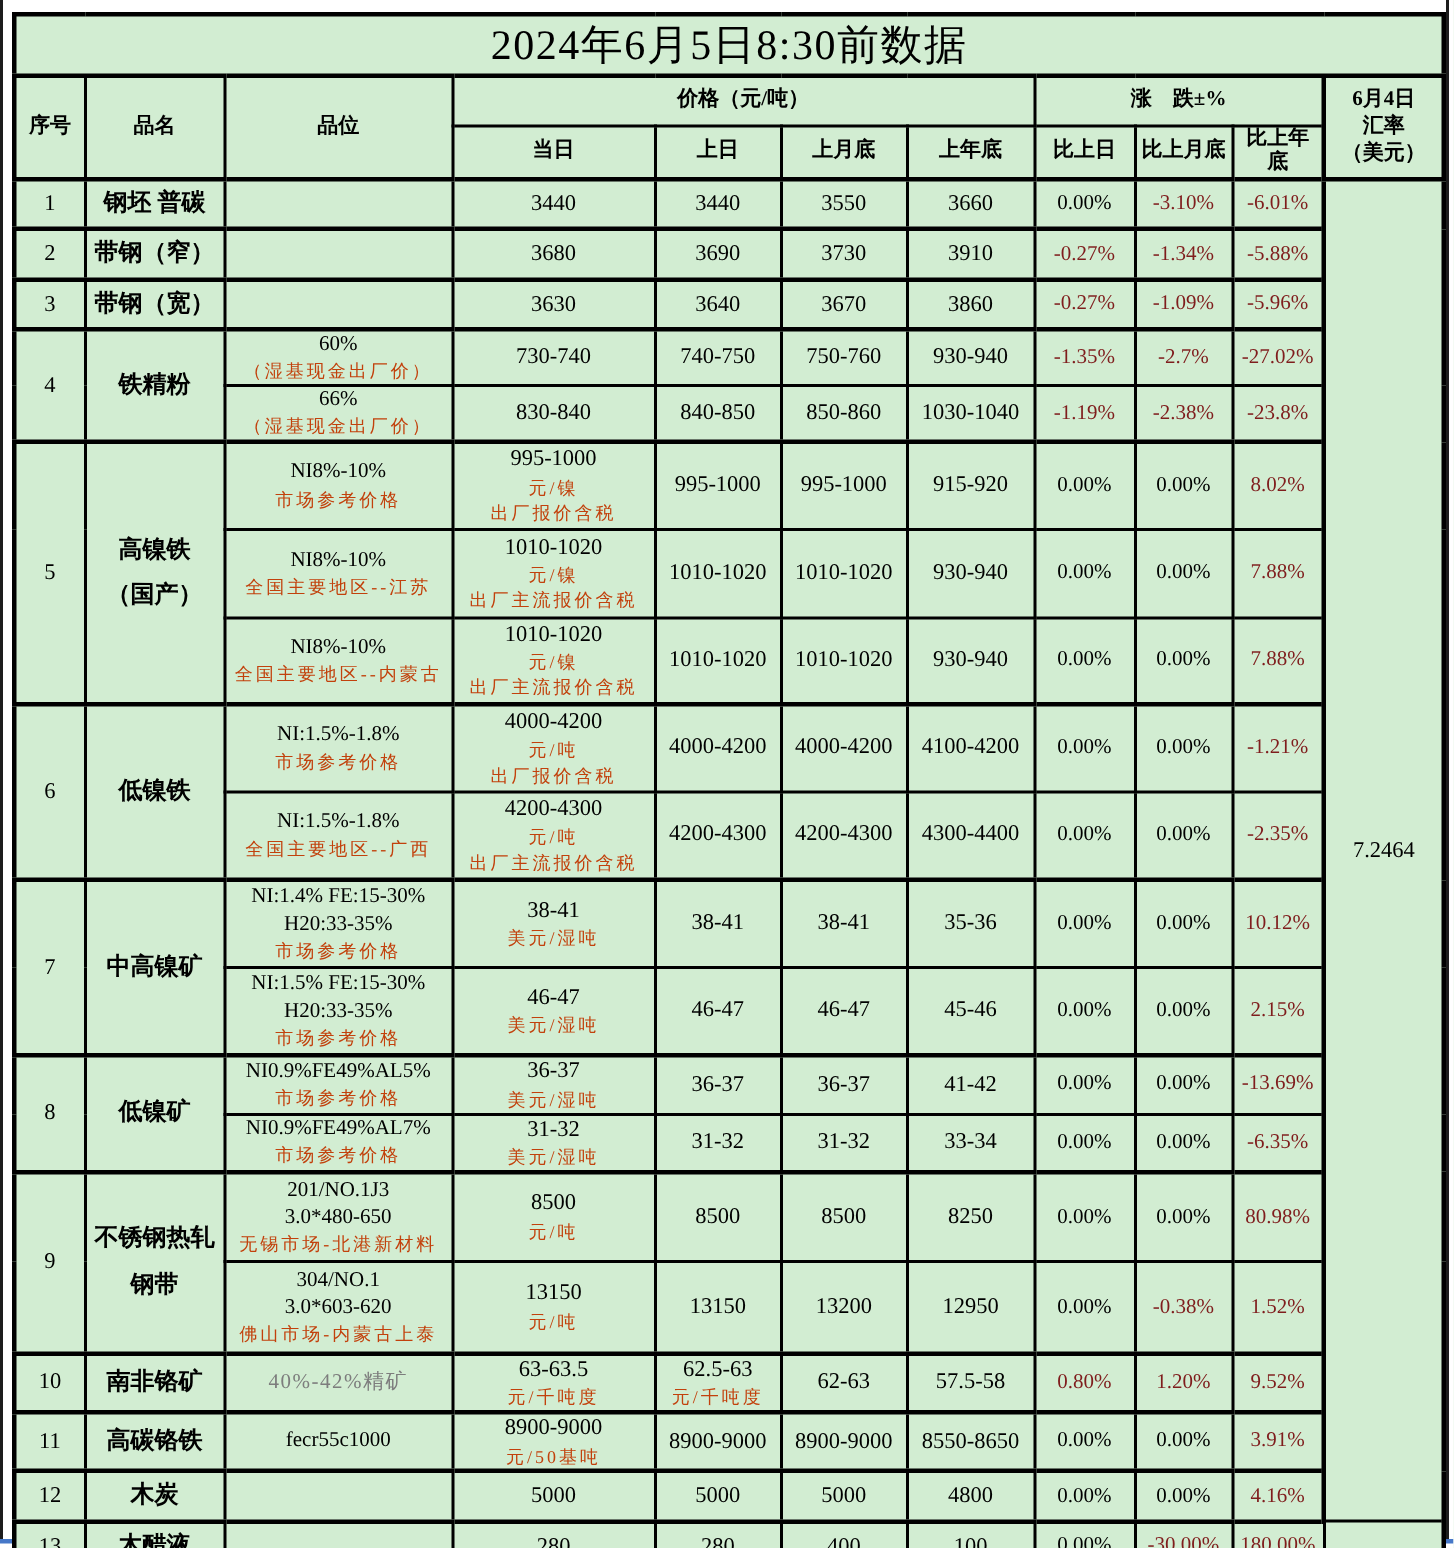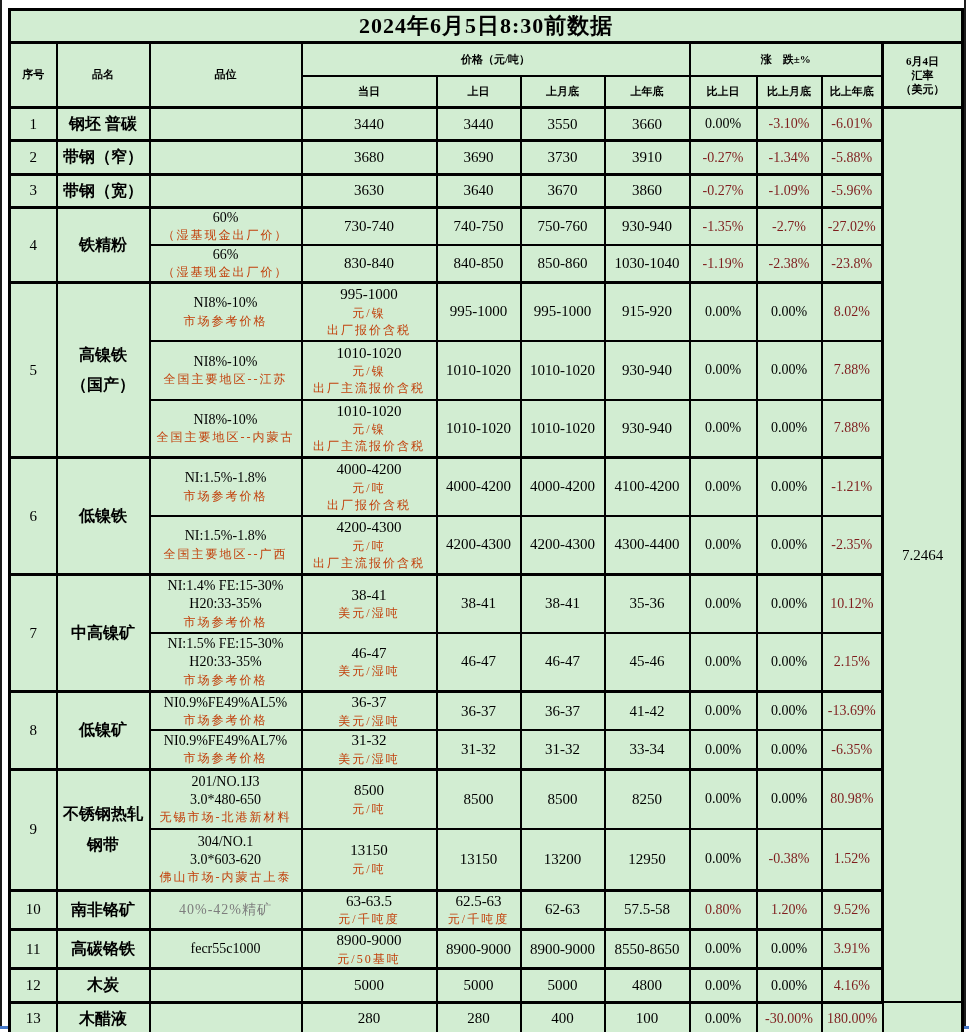--- a/index.html
+++ b/index.html
@@ -4,22 +4,22 @@
 <style>
   html,body{margin:0;padding:0;background:#ffffff;}
   body{width:969px;height:1032px;position:relative;overflow:hidden;
        font-family:"Liberation Serif","DejaVu Serif",serif;color:#000;}
   table.sheet{border-collapse:collapse;table-layout:fixed;
        position:absolute;left:8px;top:8px;width:953px;
        background:#d2edd2;border:3px solid #000;}
   td{border:2px solid #000;text-align:center;vertical-align:middle;
      padding:0 2px;overflow:hidden;}
   tr.grp > td{border-top-width:3px;}
-  td.title{font-size:22px;font-weight:bold;letter-spacing:1px;}
-  td.hdr{font-size:11px;font-weight:bold;line-height:1.2;}
+  td.title{font-size:28px;font-weight:normal;letter-spacing:1px;}
+  td.hdr{font-size:14px;font-weight:bold;line-height:1.2;}
   td.no{font-size:15px;}
   td.nm{font-size:16px;font-weight:bold;}
   td.nm .ln{line-height:1.9;}
   td.num,td.fx{font-size:15px;}
   td.pct{font-size:14px;text-align:center;}
   td.pct.red{color:#7f1d1d;}
   td.fxcol{border-left-width:3px;}
   .ln{display:block;line-height:1.3;}
   .g1{font-size:14px;line-height:1.3;}
   .mut{color:#c2410c;font-size:12px;letter-spacing:2px;line-height:1.4;}

